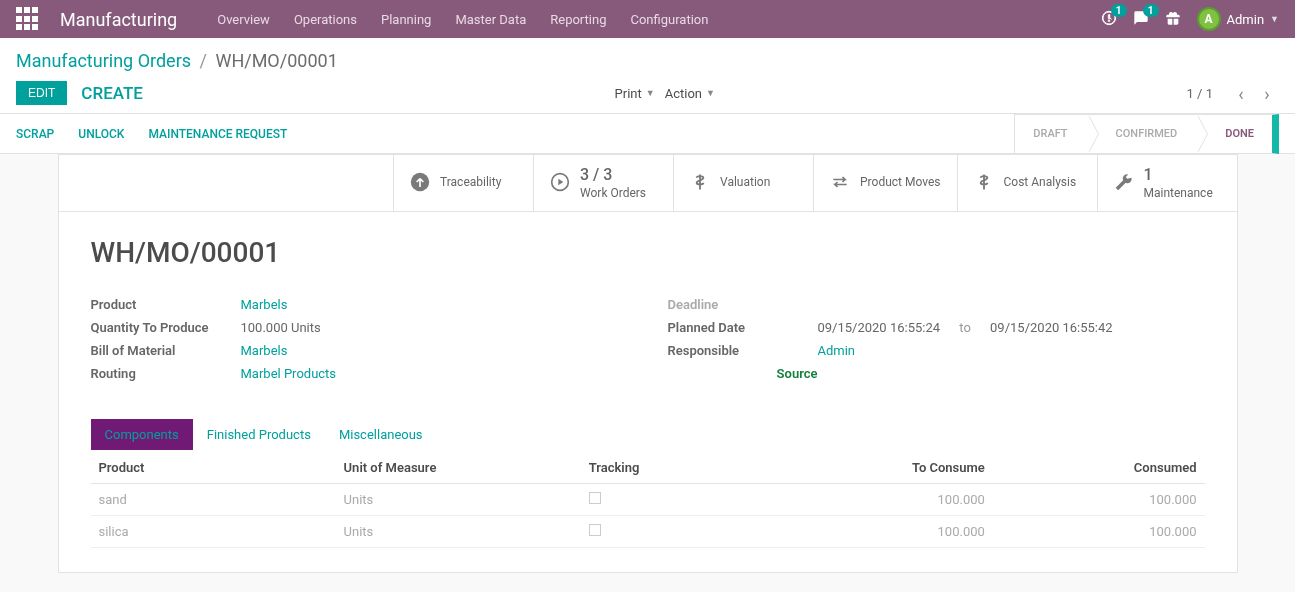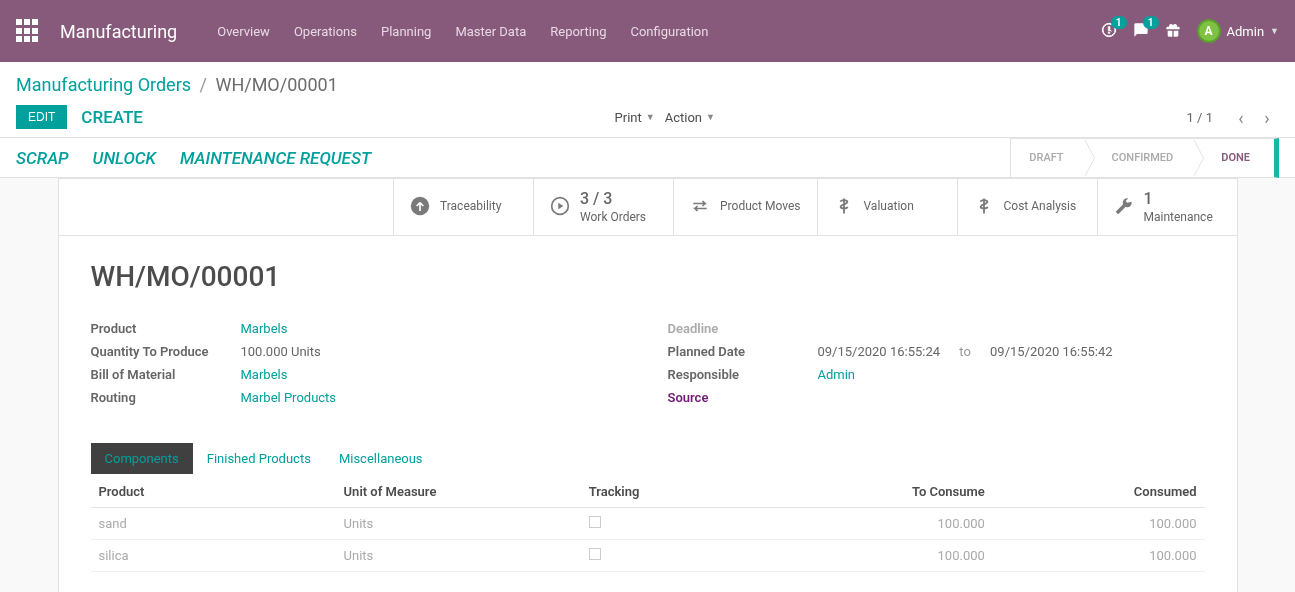--- a/index.html
+++ b/index.html
@@ -1,19 +1,19 @@
 <!DOCTYPE html>
 <html><head>
 <meta charset="utf-8">
 <style>
 * { margin: 0; padding: 0; box-sizing: border-box; }
 body { font-family: -apple-system, BlinkMacSystemFont, "Segoe UI", Roboto, "Helvetica Neue", sans-serif; font-size: 13px; color: #4c4c4c; background: #f9f9f9; }
 
 
-.navbar { background: #875A7B; color: #fff; height: 62px; display: flex; align-items: center; padding: 0 16px; }
+.navbar { background: #875A7B; color: #fff; height: 38px; display: flex; align-items: center; padding: 0 16px; }
 .navbar .apps-icon { width: 24px; height: 24px; display: flex; flex-wrap: wrap; gap: 2px; margin-right: 20px; cursor: pointer; }
 .navbar .apps-icon span { width: 6px; height: 6px; background: #fff; }
 .navbar .brand { font-size: 18px; font-weight: 400; margin-right: 40px; color: #fff; }
 .navbar .nav-items { display: flex; gap: 24px; flex: 1; }
 .navbar .nav-item { color: #e8d9e3; font-size: 13px; cursor: pointer; }
 .navbar .right-items { display: flex; align-items: center; gap: 16px; }
 .navbar .icon-badge { position: relative; cursor: pointer; }
 .navbar .icon-badge svg { width: 16px; height: 16px; fill: #fff; }
 .navbar .badge { position: absolute; top: -6px; right: -10px; background: #00A09D; color: #fff; border-radius: 10px; padding: 1px 5px; font-size: 10px; font-weight: bold; }
 .navbar .gift-icon { color: #fff; cursor: pointer; }
@@ -34,27 +34,27 @@
 .cp-center .dropdown { color: #4c4c4c; font-size: 13px; cursor: pointer; display: flex; align-items: center; gap: 4px; }
 .cp-center .caret { font-size: 9px; color: #888; }
 .cp-right { display: flex; align-items: center; gap: 16px; }
 .pager { color: #666; font-size: 13px; }
 .pager-arrows { display: flex; gap: 2px; }
 .pager-arrow { width: 24px; height: 24px; display: flex; align-items: center; justify-content: center; cursor: pointer; color: #888; font-size: 18px; }
 
 
 .status-row { display: flex; align-items: center; justify-content: space-between; background: #fff; border-bottom: 1px solid #e2e2e2; padding: 0 16px; height: 40px; }
 .status-buttons { display: flex; gap: 24px; }
-.status-btn { color: #00A09D; font-size: 17px; font-weight: 500; cursor: pointer; font-style: italic; }
+.status-btn { color: #00A09D; font-size: 12px; font-weight: 500; cursor: pointer; }
 .status-stages { display: flex; align-items: stretch; height: 40px; }
 .stage { position: relative; padding: 0 20px 0 28px; display: flex; align-items: center; font-size: 11px; font-weight: 500; color: #aaa; border-top: 1px solid #e2e2e2; border-bottom: 1px solid #e2e2e2; background: #fff; }
 .stage:first-child { border-left: 1px solid #e2e2e2; padding-left: 18px; }
 .stage::after { content: ""; position: absolute; right: -10px; top: 0; width: 0; height: 0; border-top: 19px solid transparent; border-bottom: 19px solid transparent; border-left: 10px solid #fff; z-index: 2; }
 .stage::before { content: ""; position: absolute; right: -11px; top: 0; width: 0; height: 0; border-top: 19px solid transparent; border-bottom: 19px solid transparent; border-left: 10px solid #e2e2e2; z-index: 1; }
-.stage.active { color: #875A7B; font-weight: 600; border-right: 5px solid #14b8a6; padding-right: 24px; }
+.stage.active { color: #875A7B; font-weight: 600; border-right: 7px solid #14b8a6; padding-right: 18px; }
 .stage.active::after, .stage.active::before { display: none; }
 
 
 .form-container { max-width: 1212px; margin: 0 auto; padding: 0 16px 40px; }
 .sheet { background: #fff; border: 1px solid #e2e2e2; }
 
 
 .stat-buttons { display: flex; justify-content: flex-end; border-bottom: 1px solid #e2e2e2; }
 .stat-btn { display: flex; align-items: center; gap: 10px; padding: 10px 16px; border-left: 1px solid #e2e2e2; cursor: pointer; min-width: 140px; }
 .stat-btn:first-child { border-left: 1px solid #e2e2e2; }
@@ -71,21 +71,21 @@
 .form-col { flex: 1; }
 .field-row { display: flex; margin-bottom: 8px; align-items: baseline; }
 .field-label { width: 150px; font-weight: 600; color: #666; font-size: 13px; }
 .field-value { color: #666; font-size: 13px; }
 .field-value .link { color: #00A09D; cursor: pointer; }
 .field-value .muted { color: #999; }
 
 
 .tabs { display: flex; gap: 0; margin-bottom: 0; }
 .tab { padding: 8px 14px; font-size: 13px; cursor: pointer; color: #00A09D; }
-.tab.active { background: #404040; color: #00A09D; }
+.tab.active { background: #701a75; color: #00A09D; }
 
 
 .comp-table { width: 100%; border-collapse: collapse; }
 .comp-table th { text-align: left; padding: 10px 8px 8px; font-weight: 600; font-size: 13px; color: #4c4c4c; border-bottom: 1px solid #e2e2e2; }
 .comp-table th.right { text-align: right; }
 .comp-table td { padding: 8px; font-size: 13px; color: #aaa; border-bottom: 1px solid #eee; }
 .comp-table td.right { text-align: right; }
 .comp-table .checkbox { width: 12px; height: 12px; border: 1px solid #ccc; display: inline-block; }
 </style>
 </head>
@@ -202,32 +202,32 @@
               <circle cx="12" cy="12" r="10" fill="none" stroke="#7a7a7a" stroke-width="2"></circle>
               <path d="M10 8l6 4-6 4z" fill="#7a7a7a"></path>
             </svg></span>
         <div class="stat-text">
           <span class="stat-value">3 / 3</span>
           <span class="stat-label">Work Orders</span>
         </div>
       </div>
       <div class="stat-btn">
         <span class="stat-icon"><svg viewBox="0 0 24 24">
+              <path d="M12 3v18M8 7c0-1 1-2 4-2s4 1 4 2-1 2-4 3-4 2-4 3 1 2 4 2 4-1 4-2" stroke="#7a7a7a" stroke-width="2.2" fill="none"></path>
+            </svg></span>
+        <div class="stat-text">
+            <span class="stat-label">Valuation</span>
+          </div>
+      </div>
+      <div class="stat-btn">
+        <span class="stat-icon"><svg viewBox="0 0 24 24">
               <path d="M4 9h14l-3-3m3 3l-3 3M20 15H6l3 3m-3-3l3-3" stroke="#7a7a7a" stroke-width="2" fill="none"></path>
             </svg></span>
         <div class="stat-text">
             <span class="stat-label">Product Moves</span>
-          </div>
-      </div>
-      <div class="stat-btn">
-        <span class="stat-icon"><svg viewBox="0 0 24 24">
-              <path d="M12 3v18M8 7c0-1 1-2 4-2s4 1 4 2-1 2-4 3-4 2-4 3 1 2 4 2 4-1 4-2" stroke="#7a7a7a" stroke-width="2.2" fill="none"></path>
-            </svg></span>
-        <div class="stat-text">
-            <span class="stat-label">Valuation</span>
           </div>
       </div>
       <div class="stat-btn">
         <span class="stat-icon"><svg viewBox="0 0 24 24">
               <path d="M12 3v18M8 7c0-1 1-2 4-2s4 1 4 2-1 2-4 3-4 2-4 3 1 2 4 2 4-1 4-2" stroke="#7a7a7a" stroke-width="2.2" fill="none"></path>
             </svg></span>
         <div class="stat-text">
             <span class="stat-label">Cost Analysis</span>
           </div>
       </div>
@@ -275,21 +275,21 @@
               <span>09/15/2020 16:55:24</span>
               <span class="muted" style="margin:0 16px;">to</span>
               <span>09/15/2020 16:55:42</span>
             </div>
           </div>
           <div class="field-row">
             <div class="field-label">Responsible</div>
             <div class="field-value"><span class="link">Admin</span></div>
           </div>
           <div class="field-row">
-            <div class="field-label" style="color:#701a75;">Source</div>
+            <div class="field-label" style="color:#15803d;text-align:right;">Source</div>
             <div class="field-value"></div>
           </div>
         </div>
       </div>
 
       <div class="tabs">
         <div class="tab active">Components</div>
         <div class="tab">Finished Products</div>
         <div class="tab">Miscellaneous</div>
       </div>

